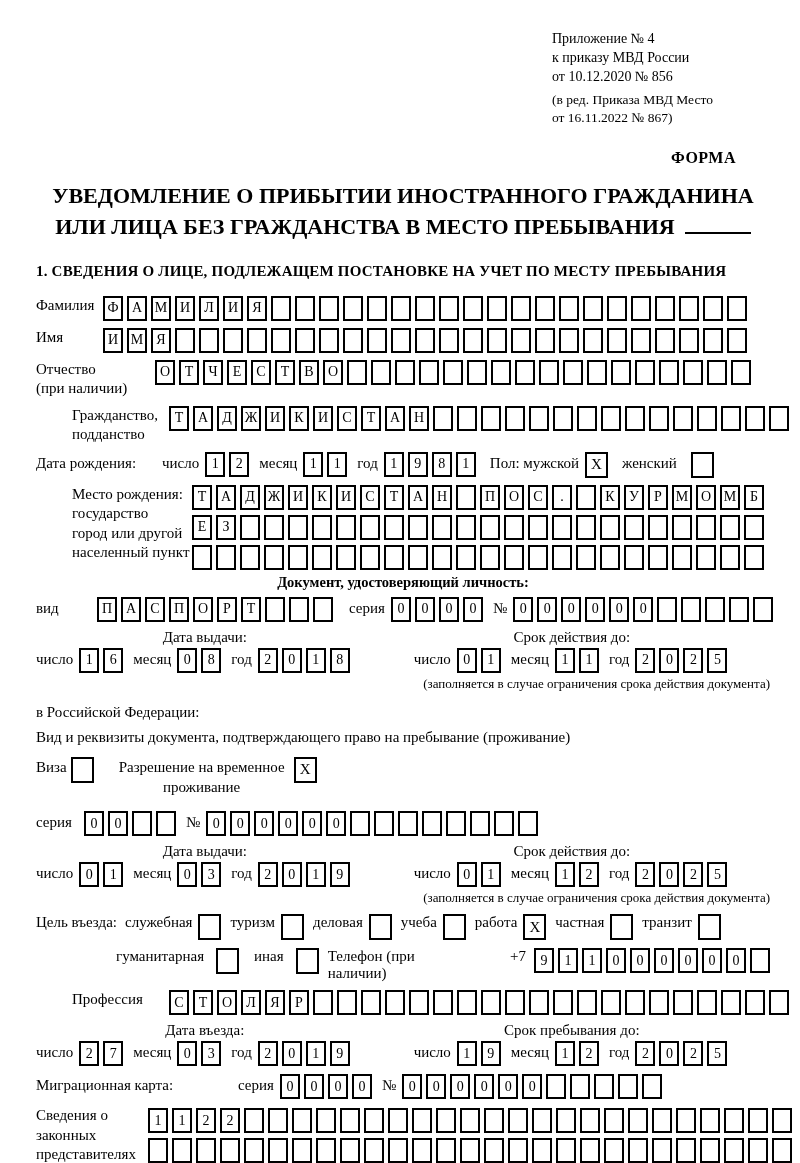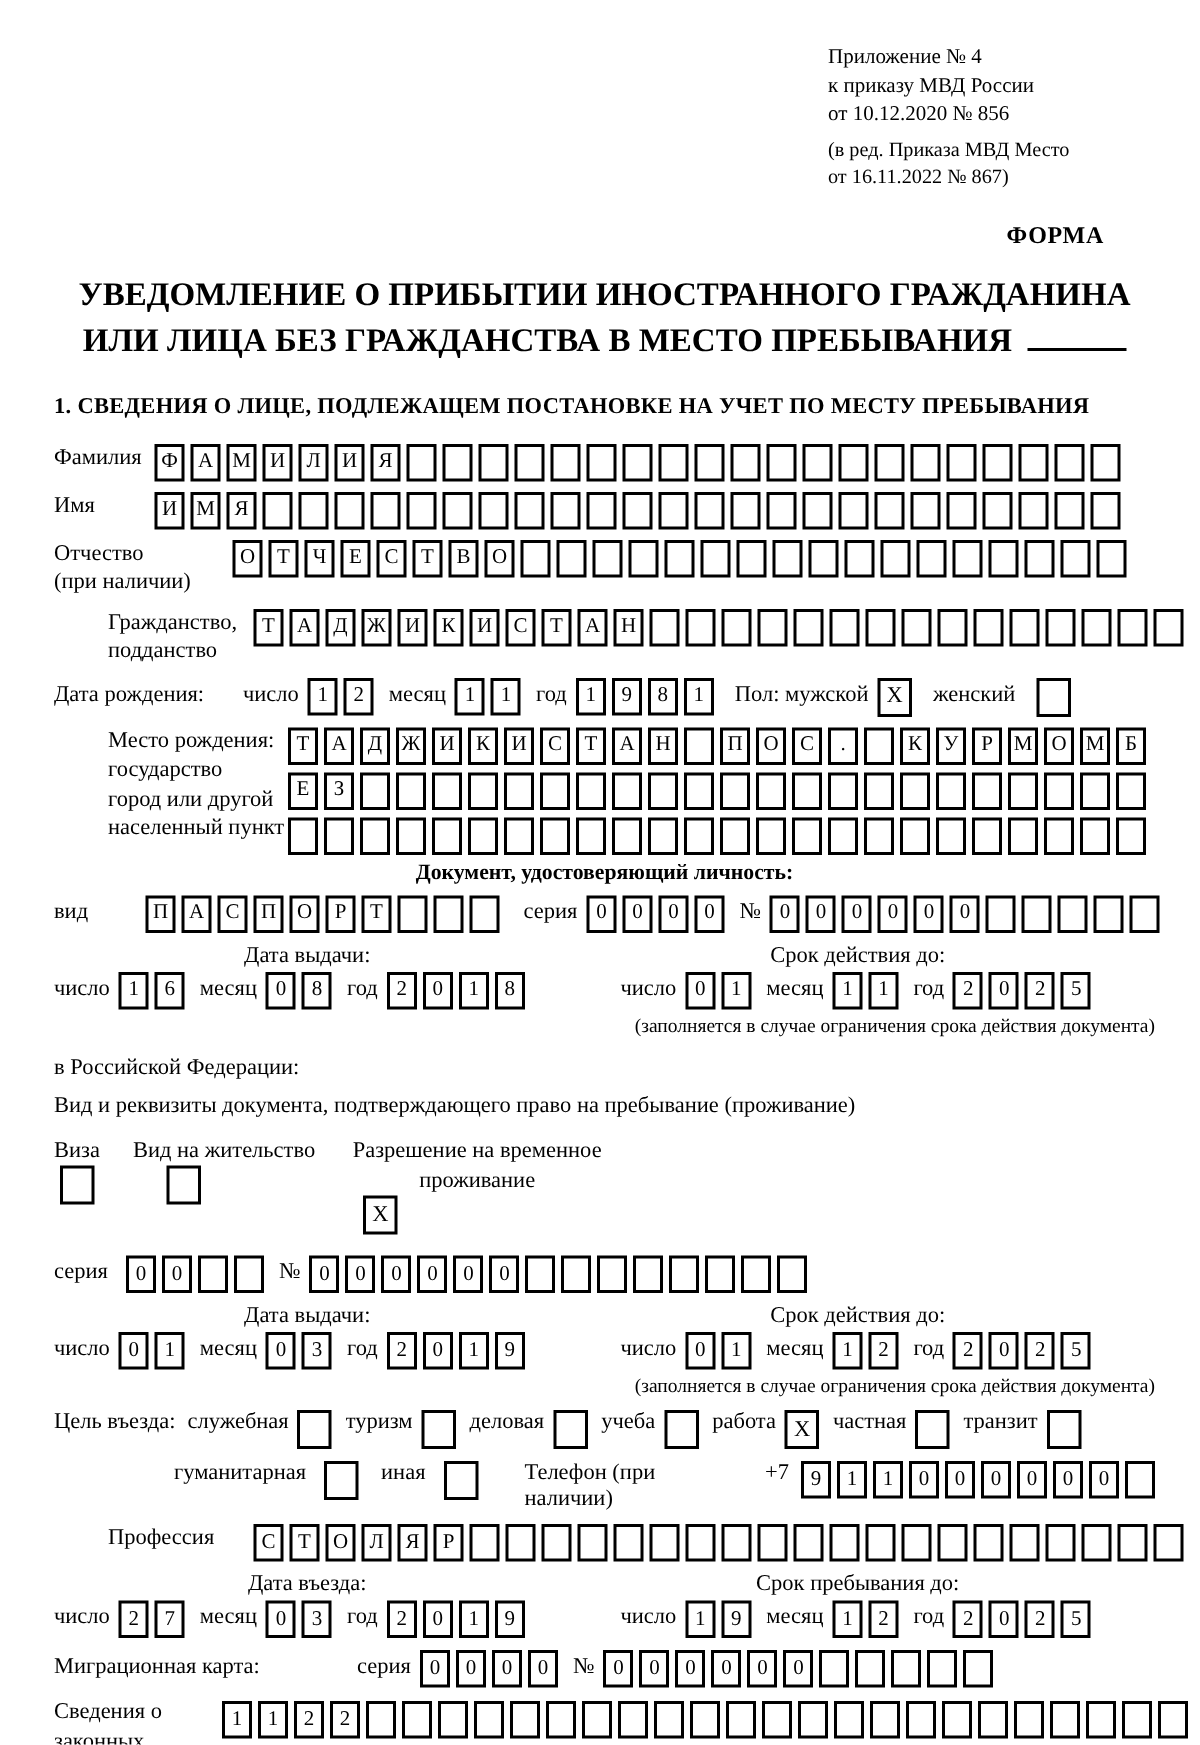--- a/index.html
+++ b/index.html
@@ -54,21 +54,21 @@
   .datelabels { display:flex; font-size:15px; margin-bottom:2px; }
   .datelabels .dg-left, .datelabels .dg-right { text-align:center; }
   .dgroup { display:flex; align-items:flex-start; }
   .note-right { text-align:right; font-size:13px; margin-top:3px; margin-bottom:8px; }
 
   .doc-hdr { text-align:center; font-weight:bold; font-size:14.5px; margin:4px 0 6px 0; }
 
   .intro { font-size:15px; line-height:1.7; margin-bottom:4px; }
 
   .ckrow { display:flex; align-items:flex-start; margin:6px 0 14px 0; }
-  .ckopt { display:flex; align-items:flex-start;flex-direction:column; }
+  .ckopt { display:flex; align-items:flex-start; }
   .ckopt .lbl { font-size:15px; text-align:center; line-height:1.35; }
   .ckopt .cbox { margin-left:8px; }
 
   .optrow { display:flex; align-items:flex-start; margin-bottom:8px; font-size:15px; }
   .opt { display:flex; align-items:flex-start; margin-right:9px; }
   .opt .cbox { margin-left:6px; }
 </style>
 </head>
 <body>
 
@@ -434,24 +434,20 @@
   <div class="intro">
     <div>в Российской Федерации:</div>
     <div>Вид и реквизиты документа, подтверждающего право на пребывание (проживание)</div>
   </div>
 
   <div class="ckrow">
     <div class="ckopt">
       <span class="lbl">Виза</span>
       <span class="cbox" style="margin-left:4px"></span>
     </div>
-    <div class="ckopt" style="margin-left:22px">
-      <span class="lbl">Вид на жительство</span>
-      <span class="cbox" style="margin-left:22px"></span>
-    </div>
     <div class="ckopt" style="margin-left:24px">
       <span class="lbl" style="width:168px">Разрешение на временное проживание</span>
       <span class="cbox">X</span>
     </div>
   </div>
 
   <div class="frow">
     <span class="dl first">серия</span>
     <span class="cells" style="margin-left:6px">
         <span class="cell">0</span>
@@ -557,21 +553,21 @@
   </div>
   <div class="optrow" style="padding-left:80px">
     <span class="opt">
         <span>гуманитарная</span>
         <span class="cbox" style="margin-left:12px"></span>
       </span>
     <span class="opt" style="margin-left:6px">
         <span>иная</span>
         <span class="cbox" style="margin-left:12px"></span>
       </span>
-    <span style="margin-left:22px">Телефон (при наличии)</span>
+    <span style="">Телефон (при наличии)</span>
     <span style="margin-left:34px;margin-right:8px">+7</span>
     <span class="cells">
         <span class="cell">9</span>
         <span class="cell">1</span>
         <span class="cell">1</span>
         <span class="cell">0</span>
         <span class="cell">0</span>
         <span class="cell">0</span>
         <span class="cell">0</span>
         <span class="cell">0</span>

